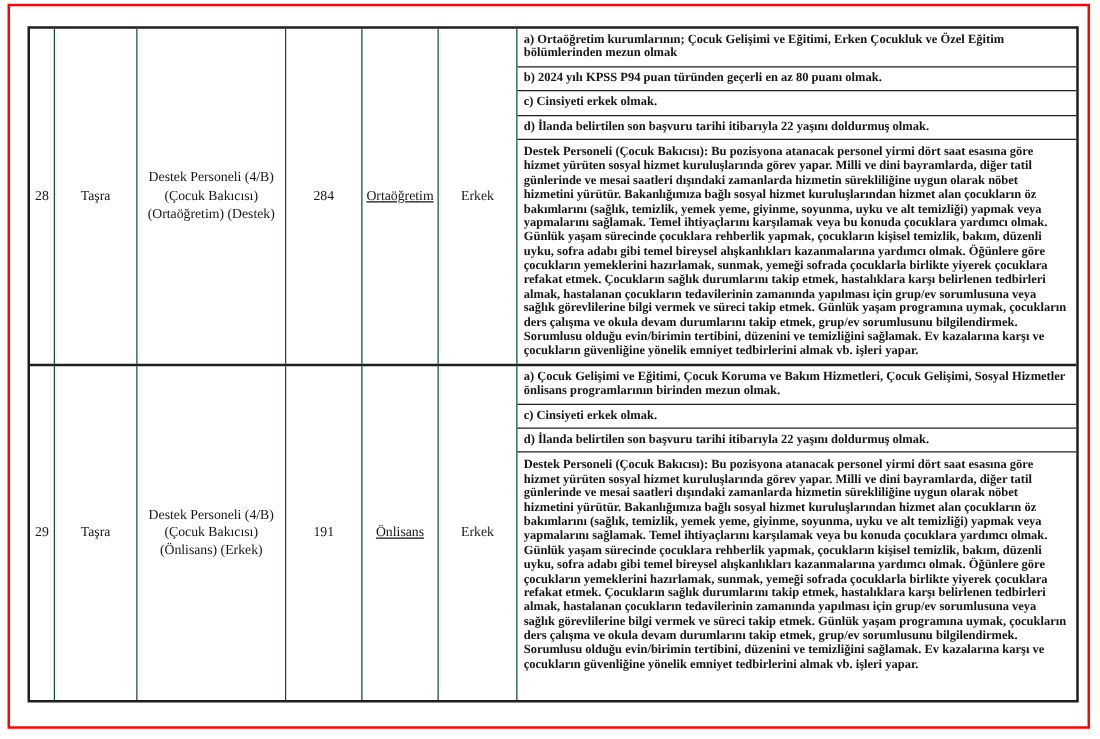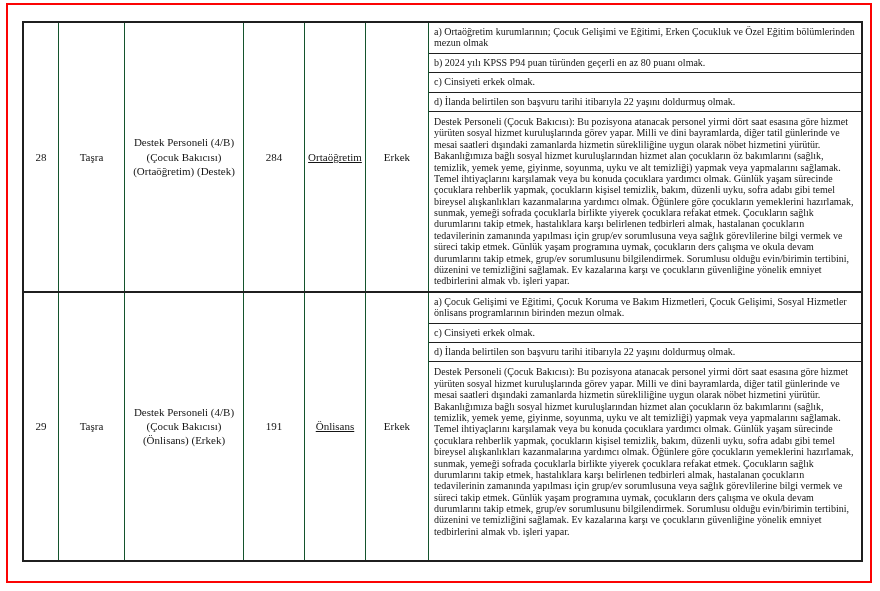--- a/index.html
+++ b/index.html
@@ -48,35 +48,36 @@
     display: flex;
     flex-direction: column;
     align-items: center;
     justify-content: center;
     text-align: center;
     font-size: 11px;
     line-height: 1.3;
     padding: 2px;
     flex-shrink: 0;
   }
-  .c-no     { width: 35px; }
+  .c-no     { width: 20px; }
   .c-loc    { width: 66px; }
   .c-title  { width: 119px; }
   .c-count  { width: 61px; }
   .c-edu    { width: 61px; text-decoration: underline; }
   .c-gender { width: 63px; }
   .c-req {
     flex: 1;
     border-right: none;
     padding: 0;
     display: flex;
     flex-direction: column;
     align-items: stretch;
     justify-content: flex-start;
     text-align: left;
+    font-weight: bold;
   }
   .row-28 { min-height: 263px; }
   .row-29 { min-height: 267px; }
   .req-item {
     box-sizing: border-box;
     border-bottom: 1px solid #1f1f1f;
     padding: 3px 5px 4px 5px;
     font-size: 10px;
     line-height: 1.14;
     text-align: left;

